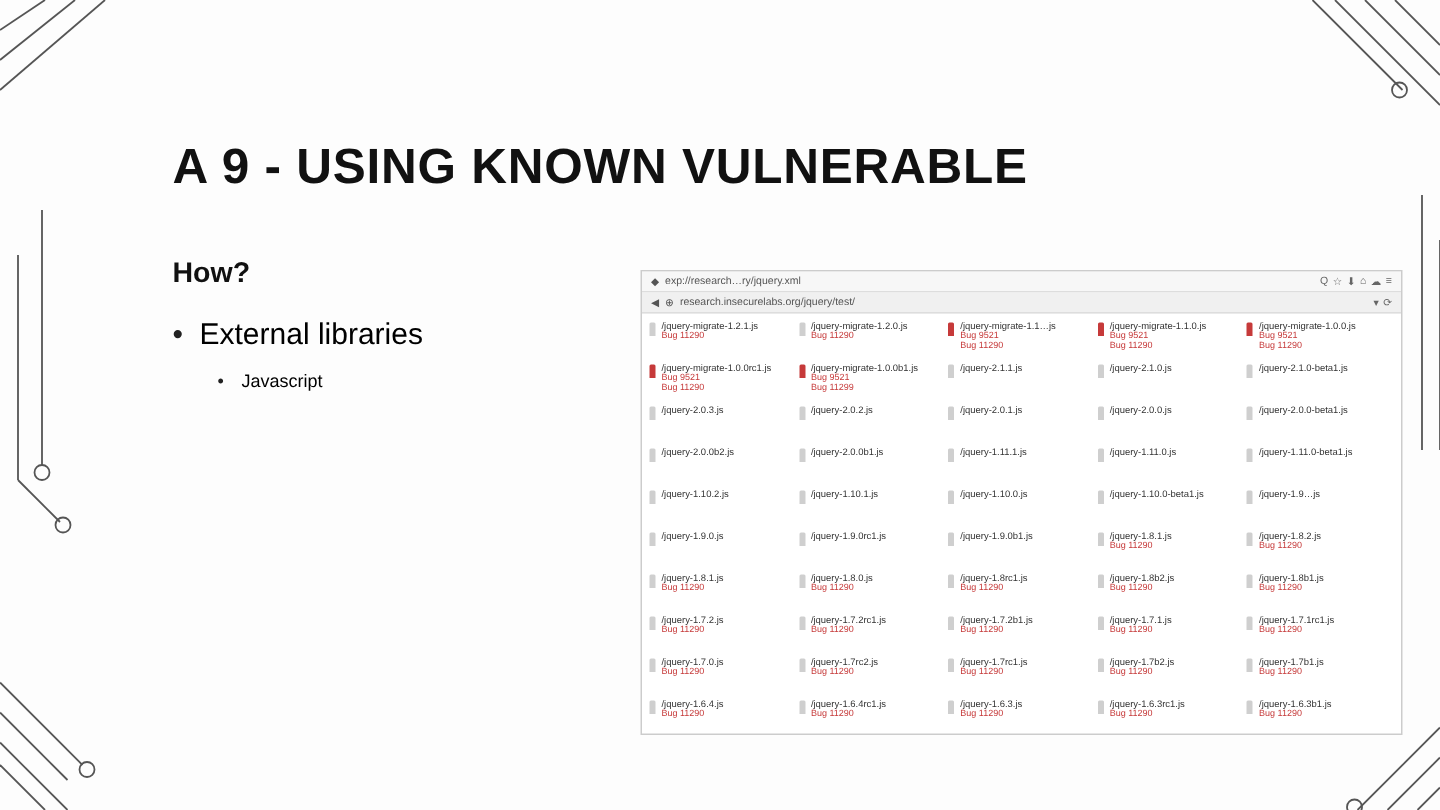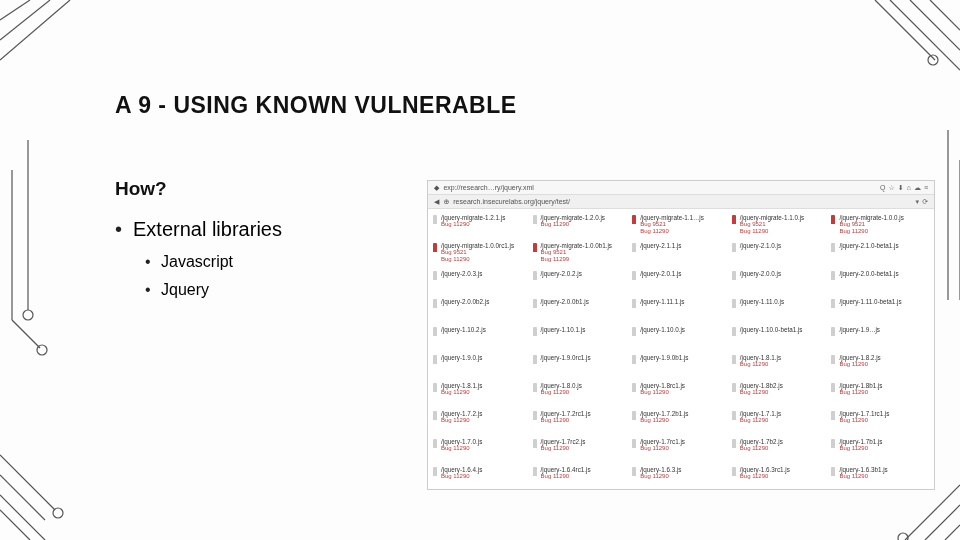--- a/index.html
+++ b/index.html
@@ -22,47 +22,47 @@
     pointer-events: none;
   }
 
   
   .slide {
     position: absolute;
     left: 115px;
     top: 92px;
   }
   .title {
-    font-size: 23px;
+    font-size: 33px;
     font-weight: 700;
     letter-spacing: 0.5px;
     line-height: 1.15;
     color: #111;
     text-align: center;
   }
   .subhead {
-    margin-top: 60px;
+    margin-top: 42px;
     font-size: 19px;
     font-weight: 700;
     color: #111;
   }
   .bullets {
     margin-top: 18px;
   }
   .b1 {
     font-size: 20px;
     margin-bottom: 12px;
   }
   .b1 .dot {
     display: inline-block;
     width: 18px;
     color: #222;
   }
   .b2 {
-    font-size: 16px;
+    font-size: 12px;
     margin-left: 30px;
     margin-bottom: 10px;
   }
   .b2 .dot {
     display: inline-block;
     width: 16px;
     color: #222;
   }
 
   
@@ -175,23 +175,20 @@
   </div>
 
   <div class="subhead">How?</div>
 
   <div class="bullets">
     <div class="b1">
       <span class="dot">•</span><span>External libraries</span>
     </div>
     <div class="b2">
       <span class="dot">•</span><span>Javascript</span>
-    </div>
-    <div class="b2">
-      <span class="dot">•</span><span>Jquery</span>
     </div>
   </div>
 </div>
 
 <div class="panel">
   <div class="urlbar1">
     <span>◆</span>
     <span>exp://research…ry/jquery.xml</span>
     <span class="icons-right">
       <span>Q</span>

